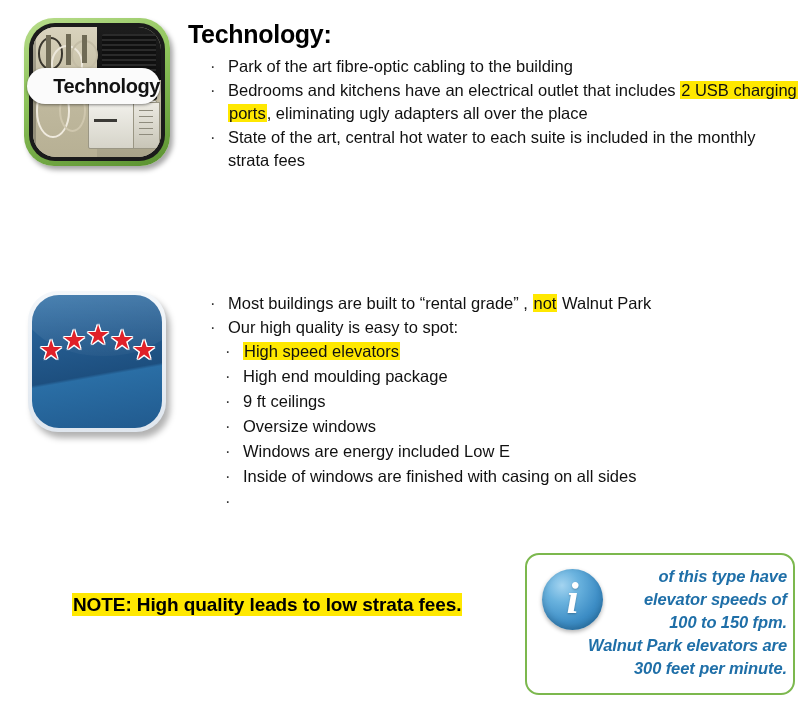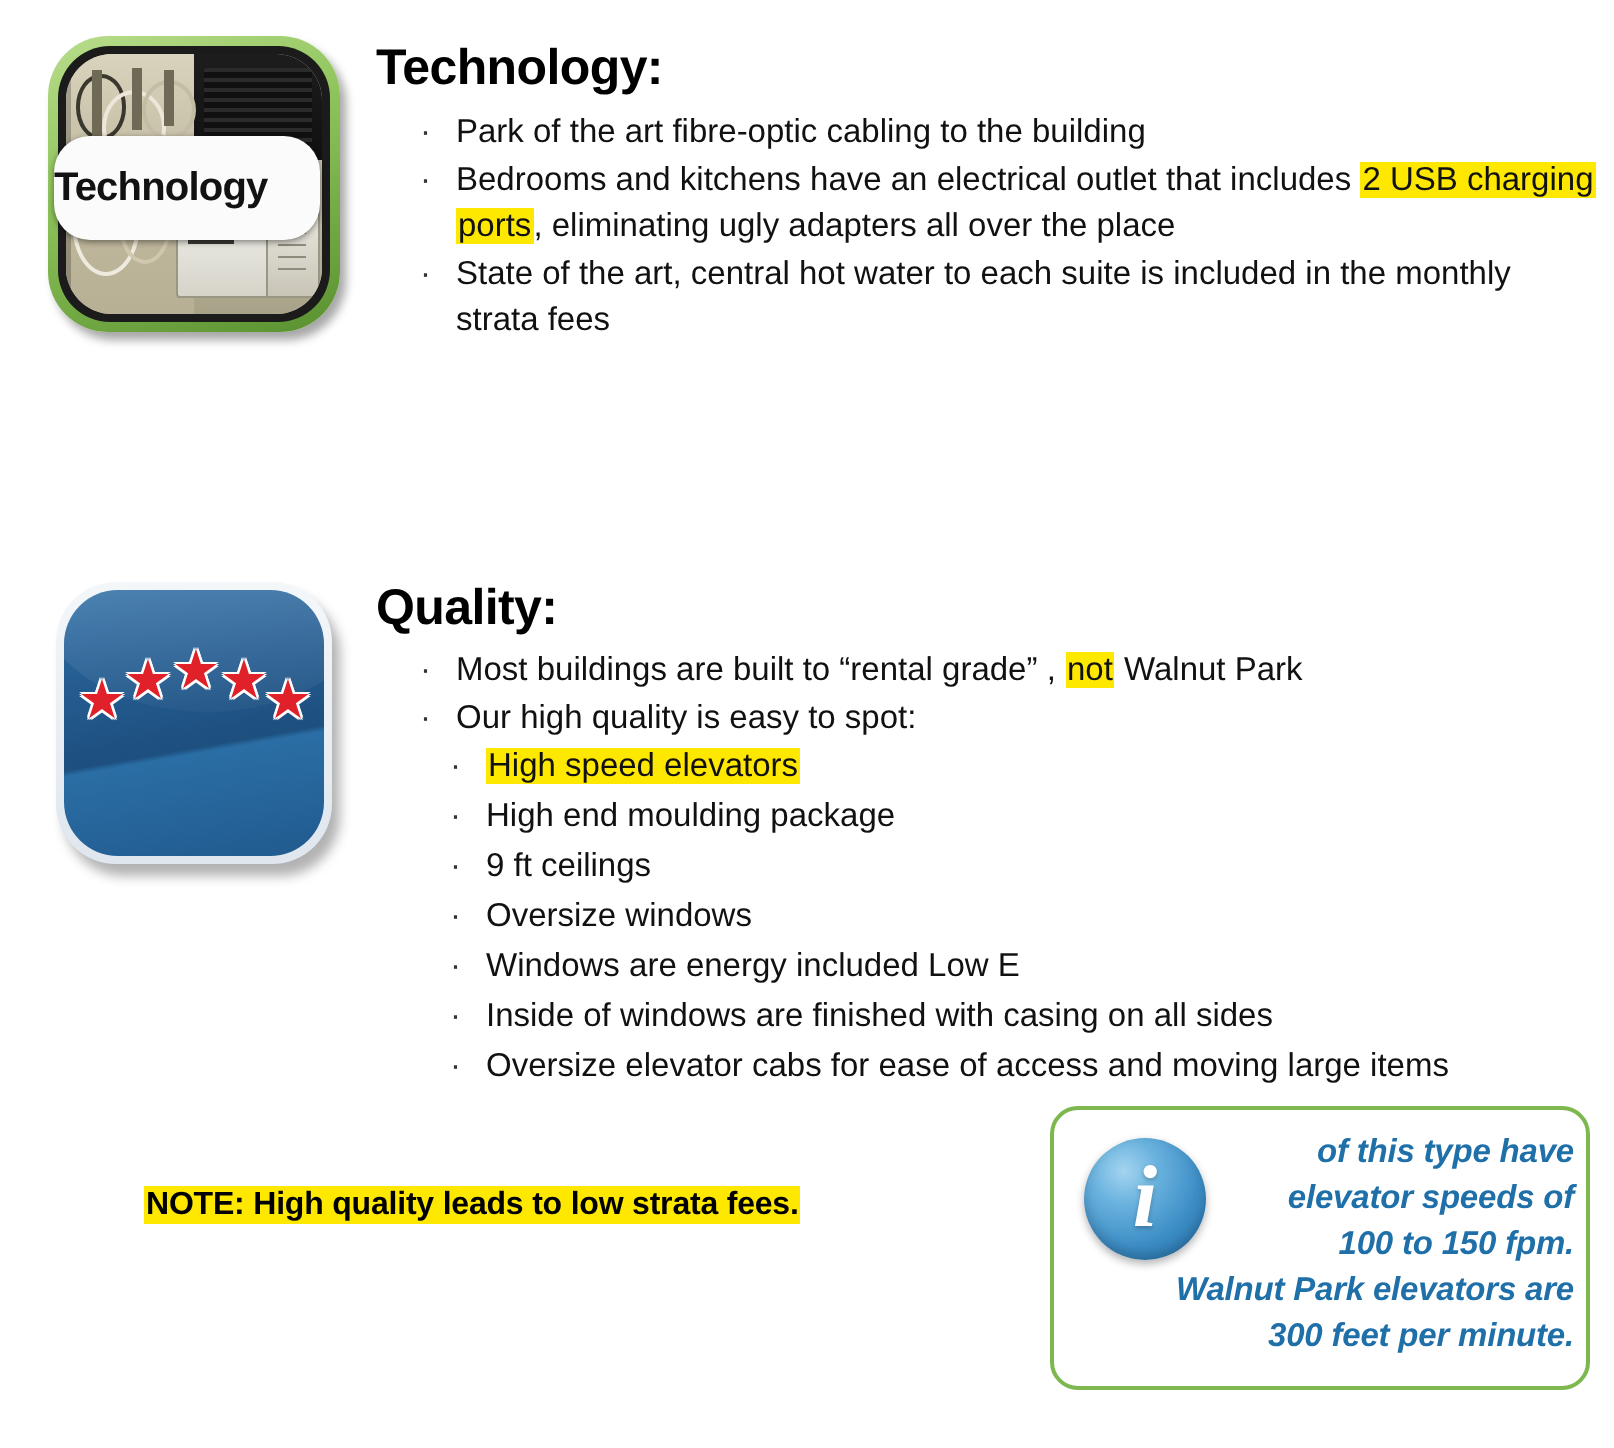--- a/index.html
+++ b/index.html
@@ -166,27 +166,27 @@
   .ph-c3 { left: 38%; top: 6%; width: 4%; height: 22%; }
   .ph-cable {
     position:absolute; left:45%; top:52%; width:52%; height:4%;
     background:#1c1b18; border-radius:3px;
   }
   .tech-label {
     position: absolute;
     left: 3px;
     top: 50px;
     width: 133px;
-    height: 52px;
+    height: 36px;
     background: #fbfbfb;
     border-radius: 18px;
     box-shadow: 0 1px 3px rgba(0,0,0,0.45);
     display: flex;
     align-items: center;
-    justify-content: flex-start;
+    justify-content: flex-end;
     z-index: 4;
   }
   .tech-label span {
     font-size: 20px;
     font-weight: bold;
     letter-spacing: -0.4px;
     color: #121212;
   }
 
   
@@ -268,21 +268,21 @@
 
   
   #quality-section { left: 188px; top: 292px; width: 610px; }
   #quality-section .heading { margin-bottom: 7px; }
   #quality-list { margin-left: 18px; }
 
   
   #note-line {
     left: 72px;
     top: 594px;
-    font-size: 16px;
+    font-size: 19px;
     font-weight: bold;
     letter-spacing: -0.1px;
     color: #000;
   }
   #note-line .hl { padding: 1px 1px; }
 
   
   #info-box {
     left: 525px;
     top: 553px;
@@ -382,33 +382,32 @@
           <div class="q-star q-s2">★</div>
           <div class="q-star q-s3">★</div>
           <div class="q-star q-s4">★</div>
           <div class="q-star q-s5">★</div>
         </div>
     </div>
   </div>
 </div>
 
 <div class="section" id="quality-section">
-  <div class="heading">Quality:</div>
   <ul class="bullets" id="quality-list">
       <li><span class="bullet-dot">·</span><span>Most buildings are built to “rental grade” , </span><span class="hl">not</span><span> Walnut Park</span></li>
       <li><span class="bullet-dot">·</span><span>Our high quality is easy to spot:</span></li>
     </ul>
   <ul class="sub-bullets" id="quality-sub-list">
       <li><span class="bullet-dot">·</span><span class="hl">High speed elevators</span></li>
       <li><span class="bullet-dot">·</span><span>High end moulding package</span></li>
       <li><span class="bullet-dot">·</span><span>9 ft ceilings</span></li>
       <li><span class="bullet-dot">·</span><span>Oversize windows</span></li>
       <li><span class="bullet-dot">·</span><span>Windows are energy included Low E</span></li>
       <li><span class="bullet-dot">·</span><span>Inside of windows are finished with casing on all sides</span></li>
-      <li><span class="bullet-dot">·</span><span>Oversize elevator cabs for ease of access and moving large items</span></li>
+      <li><span class="bullet-dot">·</span></li>
     </ul>
 </div>
 
 <div class="section" id="note-line">
   <span class="hl">NOTE: High quality leads to low strata fees.</span>
 </div>
 
 <div class="section" id="info-box">
   <div class="info-icon">
     <div class="glyph">i</div>

